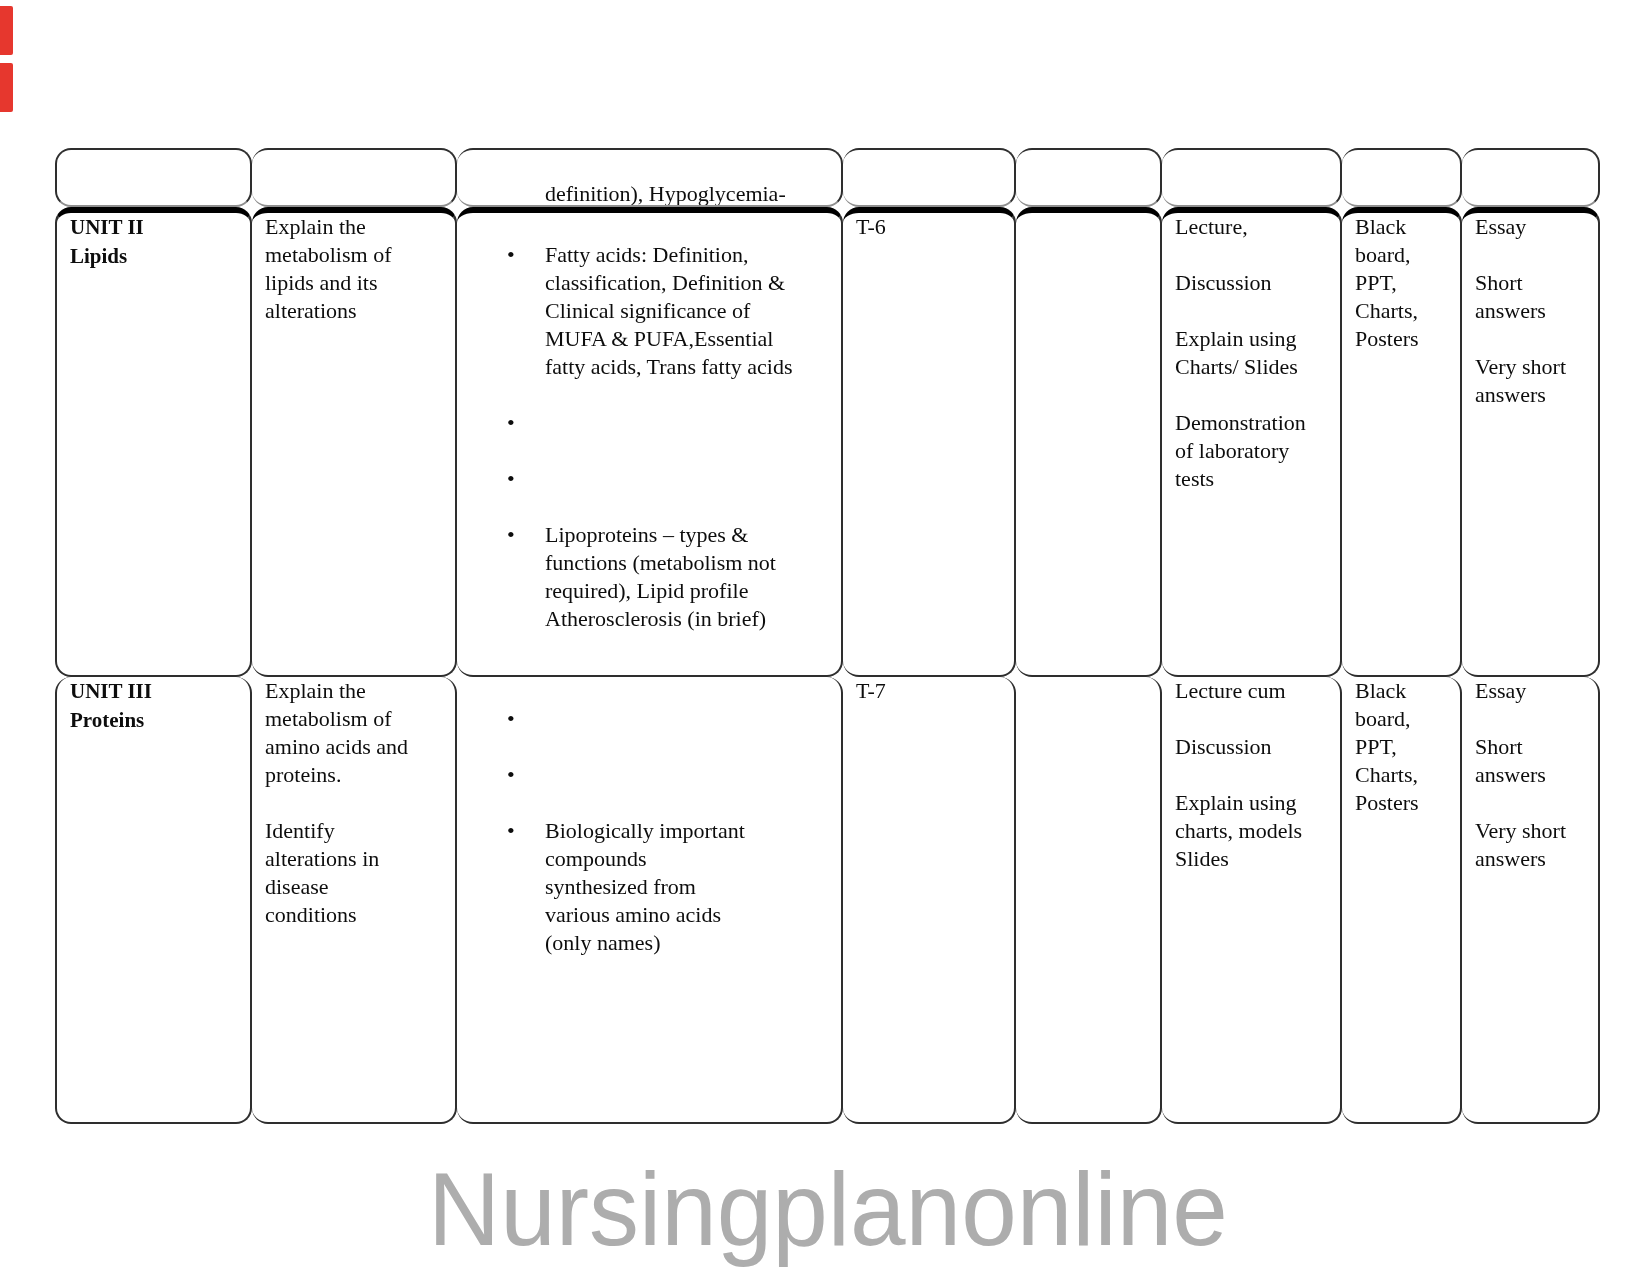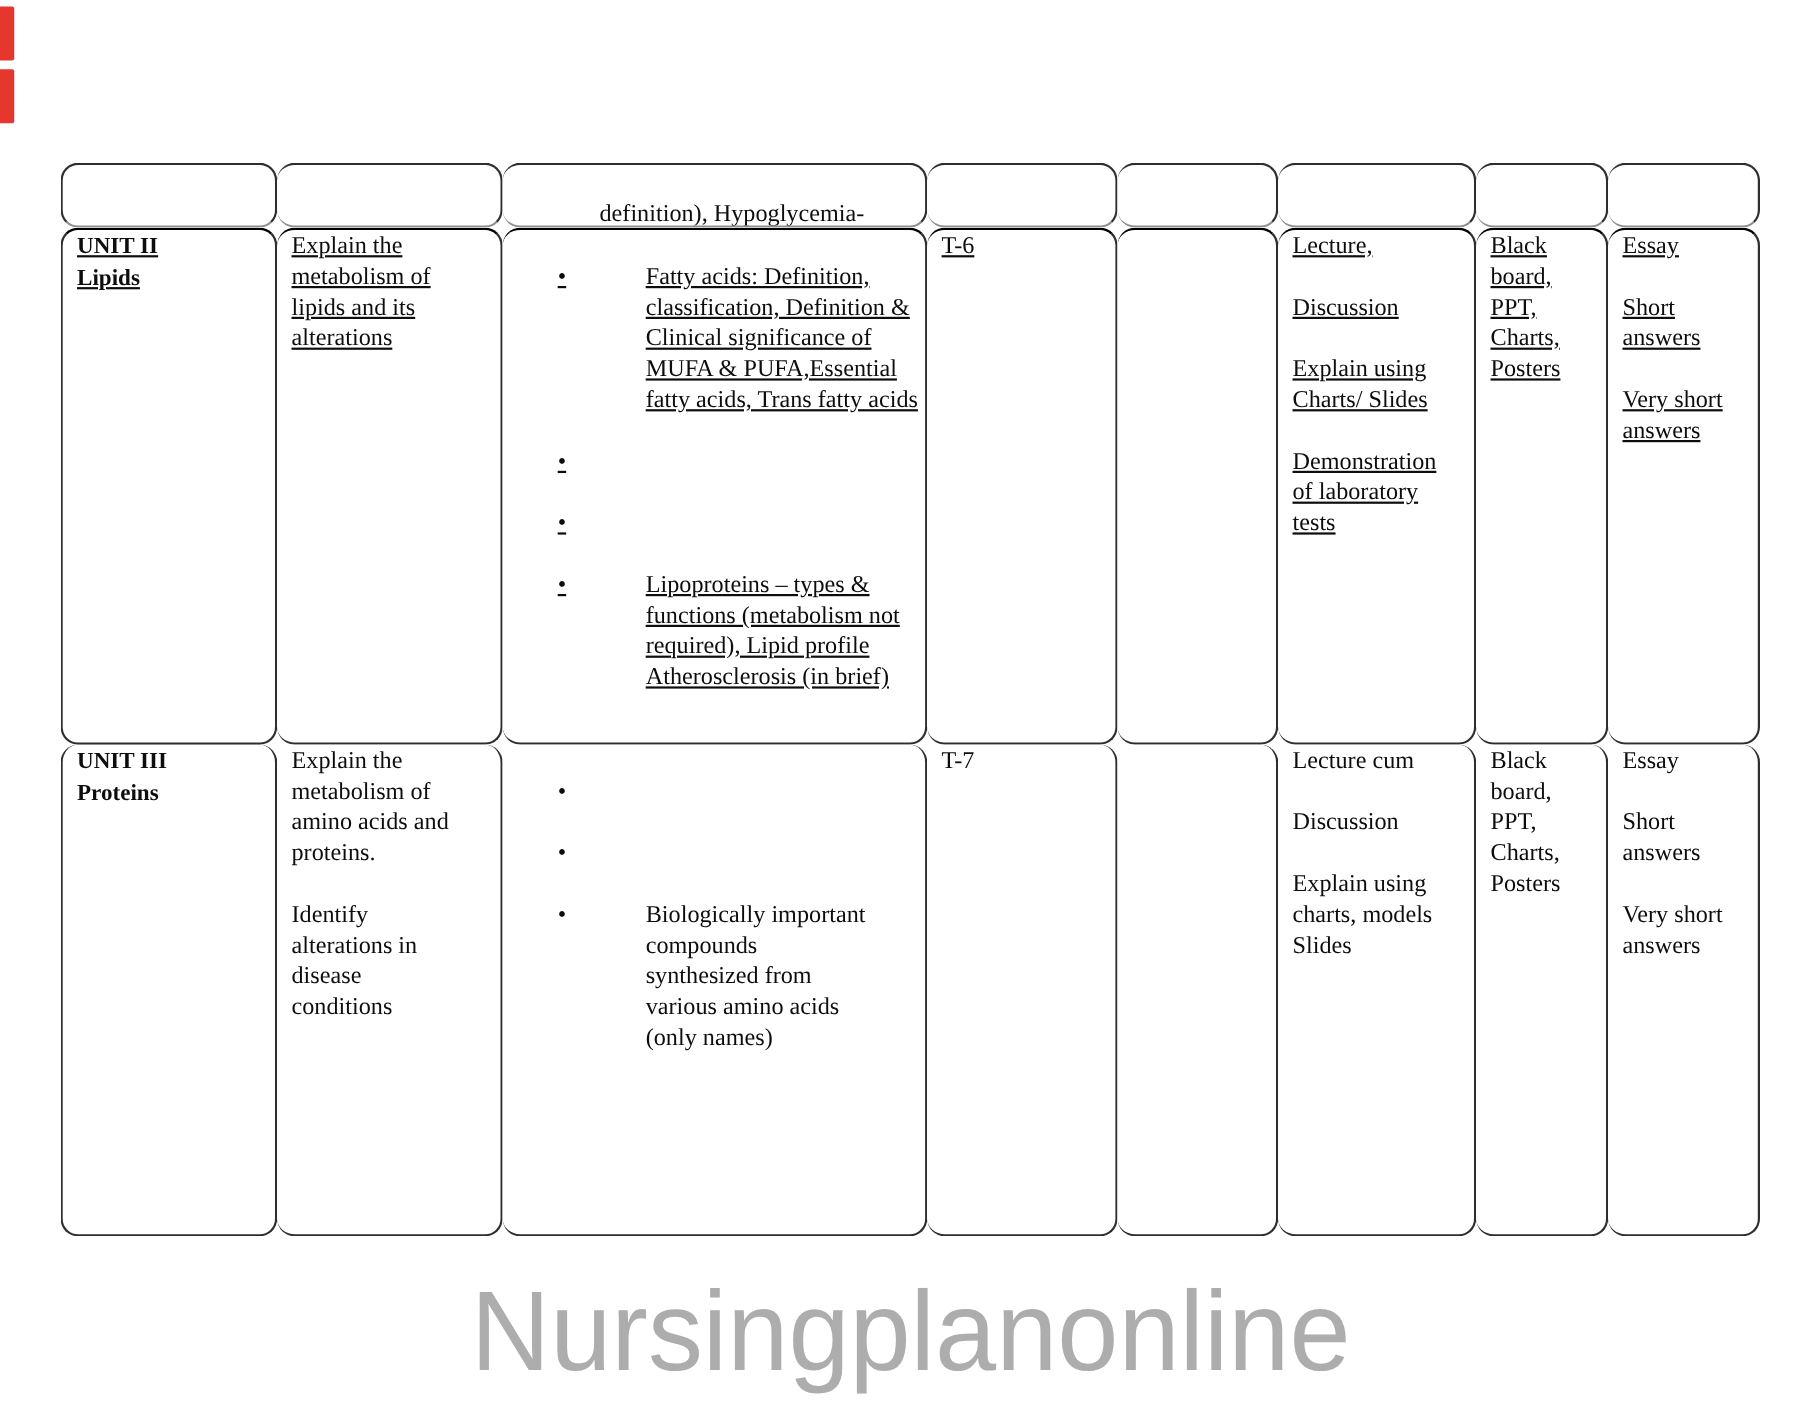--- a/index.html
+++ b/index.html
@@ -30,27 +30,27 @@
     border-right:2px solid #2e2e2e;
     border-bottom:2px solid #2e2e2e;
     padding:0 8px 0 13px;
     font-size:22px;line-height:28px;
     white-space:pre-line;
     overflow:hidden;
     border-radius:16px;
   }
   .col-first{border-left:2px solid #2e2e2e;}
   .r0{border-top:2px solid #2e2e2e;border-bottom:2px solid #8f8f8f;padding-top:2px;}
-  .r1{border-top:2px solid #000000;text-decoration:underline;}
+  .r1{border-top:6px solid #000000;}
   .unit-cell{font-weight:bold;font-size:21px;line-height:29px;}
   .content-cell{padding-left:0;padding-right:4px;}
   .cont-text{margin-left:88px;}
   .bullet-row{display:flex;padding-left:50px;}
   .bullet-glyph{width:38px;flex:none;white-space:normal;}
-  .bullet-text{flex:1;white-space:pre-line;margin-left:42px;}
+  .bullet-text{flex:1;white-space:pre-line;}
 
   
   .watermark{
     position:absolute;left:428px;top:1158px;
     font-family:"Liberation Sans", sans-serif;
     font-size:103px;line-height:1;
     letter-spacing:0px;
     transform:scaleX(0.97);
     transform-origin:left top;
     white-space:nowrap;

